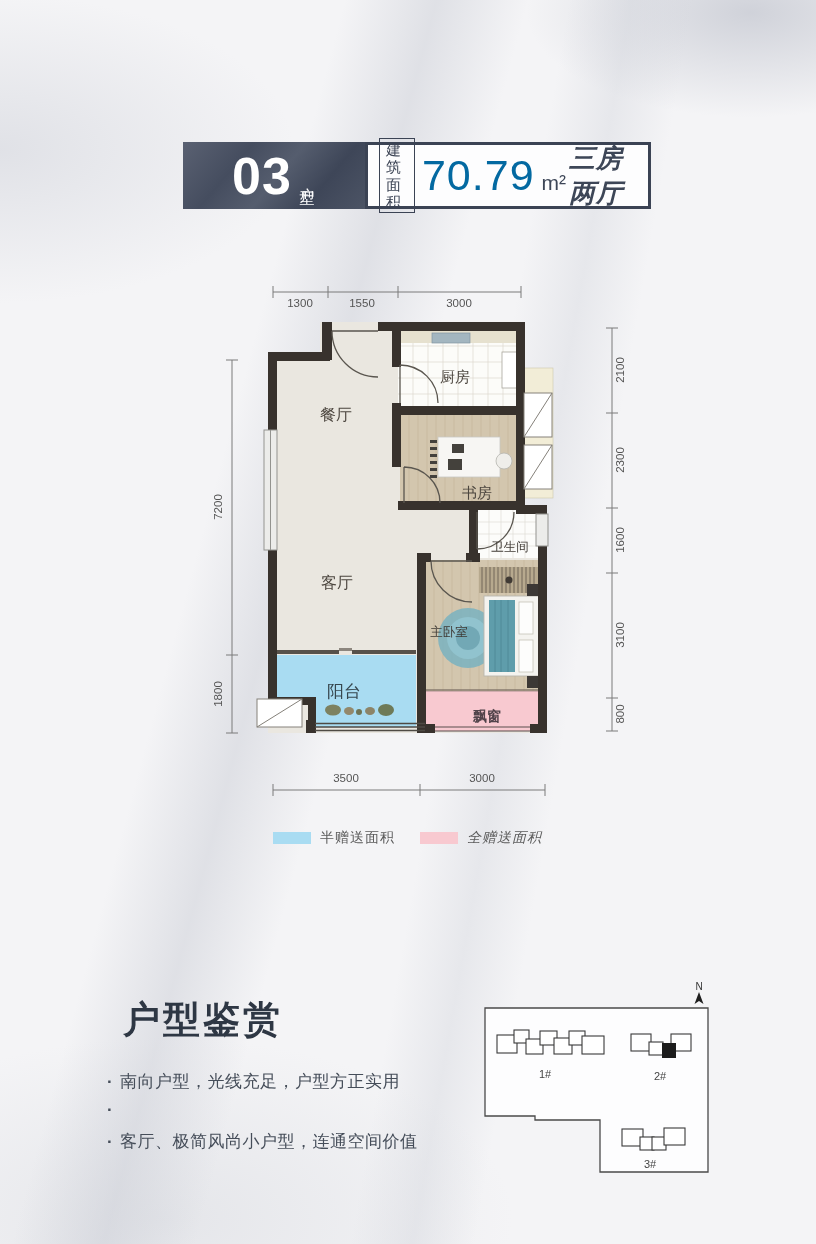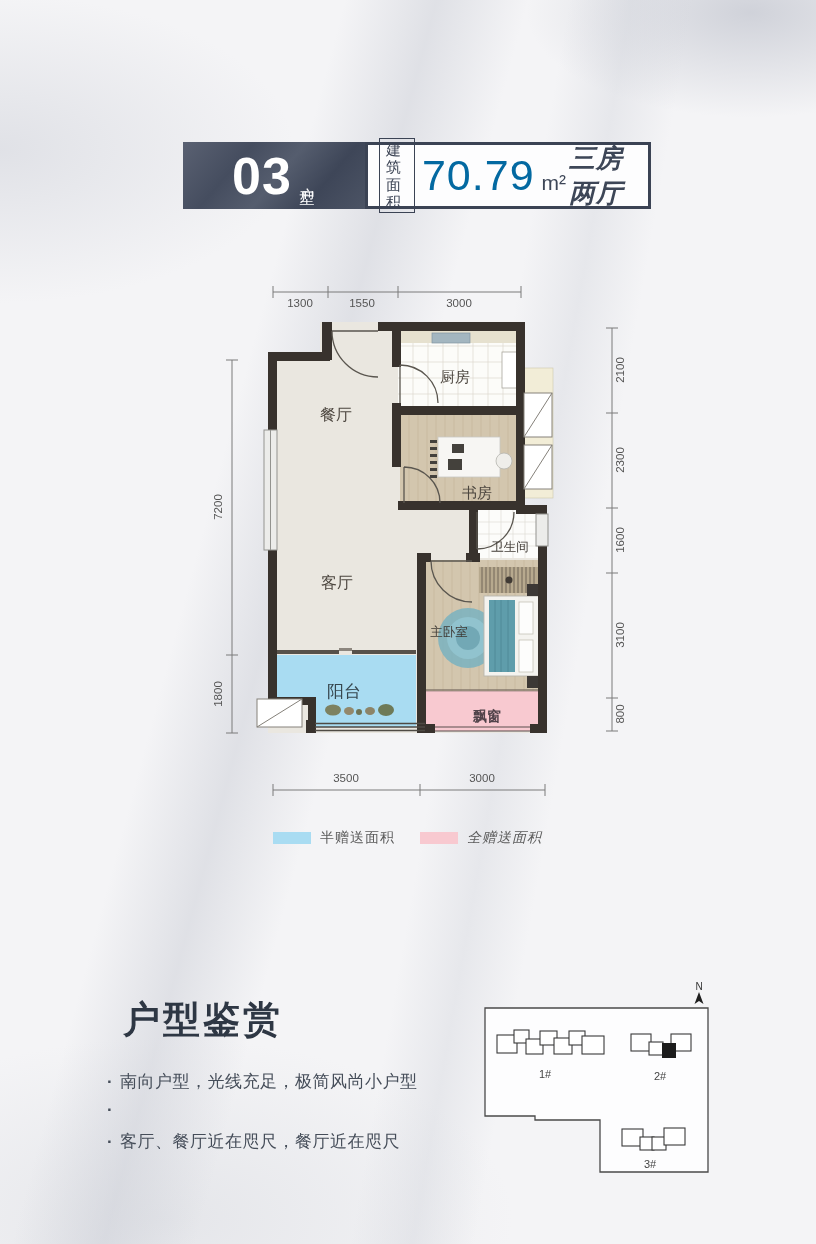--- a/index.html
+++ b/index.html
@@ -241,28 +241,28 @@
     <svg width="38" height="12">
       <rect width="38" height="12" fill="#f8c9d0"></rect>
     </svg>
     <span>全赠送面积</span>
   </div>
 
   <div class="appre-title">户型鉴赏</div>
   <div class="bullets">
     <div class="bullet-row">
       <span class="marker">·</span>
-      <span>南向户型，光线充足，极简风尚小户型</span>
+      <span>南向户型，光线充足，户型方正实用</span>
     </div>
     <div class="bullet-row">
       <span class="marker">·</span>
     </div>
     <div class="bullet-row">
       <span class="marker">·</span>
-      <span>客厅、餐厅近在咫尺，餐厅近在咫尺</span>
+      <span>客厅、极简风尚小户型，连通空间价值</span>
     </div>
   </div>
 
   <svg viewBox="470 965 250 235" style="position:absolute;left:470px;top:965px;width:250px;height:235px;">
     <g>
       <text x="699" y="990" font-size="10" fill="#333" text-anchor="middle">N</text>
       <path d="M699,992 L694.5,1004 L699,1001 L703.5,1004 Z" fill="#1e1e1e"></path>
     </g>
     <path d="M485,1008 L708,1008 L708,1172 L600,1172 L600,1120 L535,1120 L535,1116 L485,1116 Z" fill="#fdfdfe" stroke="#4a4a4a" stroke-width="1.3"></path>
     <g fill="#ffffff" stroke="#3a3a3a" stroke-width="1.1">

